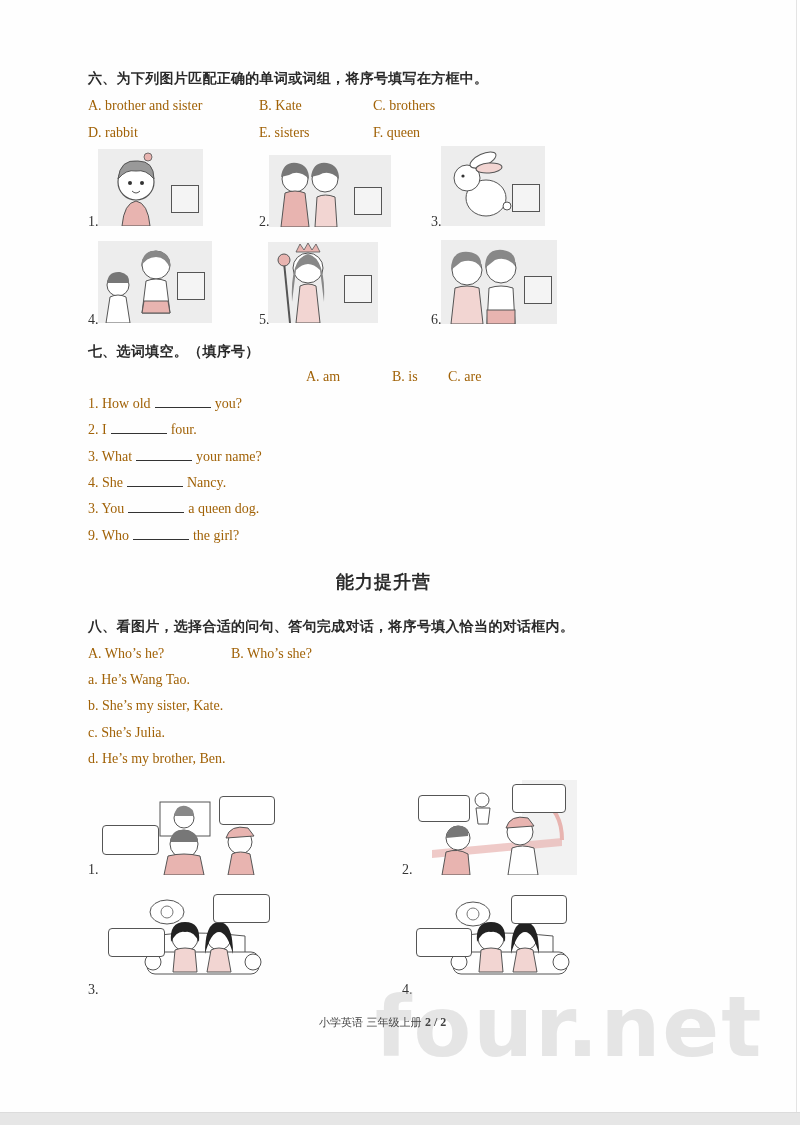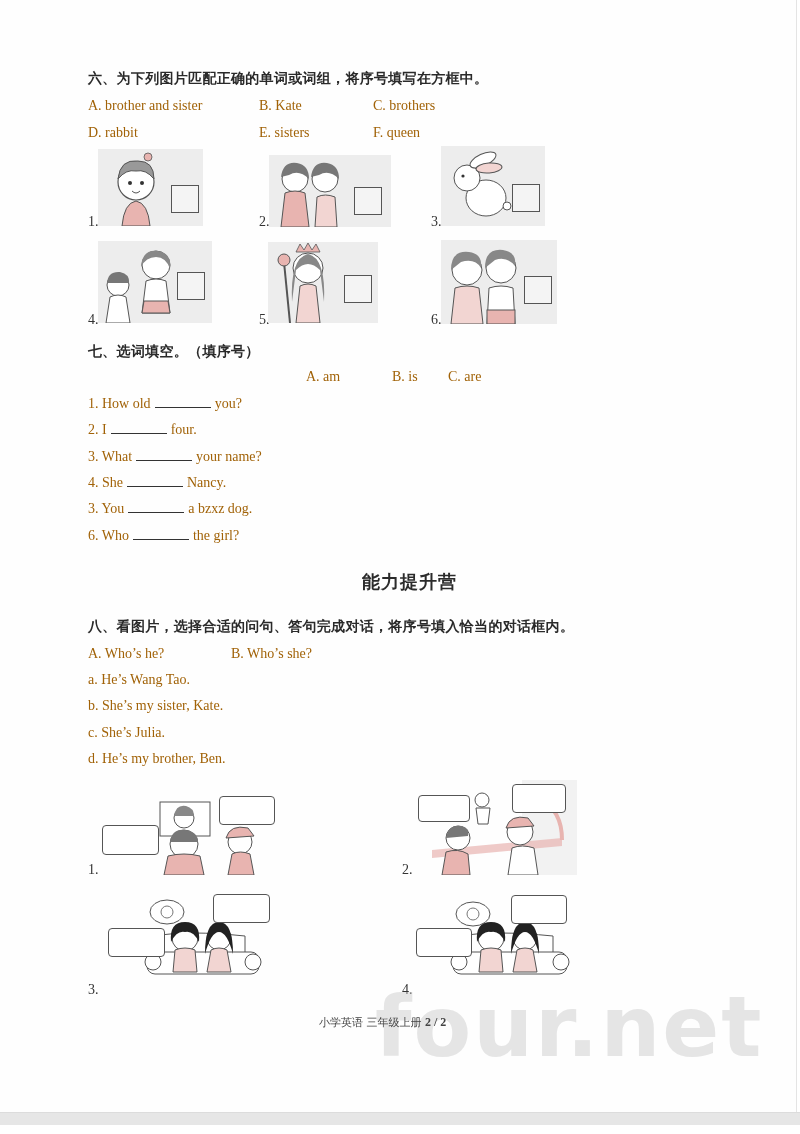--- a/index.html
+++ b/index.html
@@ -153,27 +153,27 @@
   <div class="abs txt" style="left:88px; top:422px;">
     <span>2. I</span><span class="blank"></span><span>four.</span>
   </div>
   <div class="abs txt" style="left:88px; top:449px;">
     <span>3. What</span><span class="blank"></span><span>your name?</span>
   </div>
   <div class="abs txt" style="left:88px; top:475px;">
     <span>4. She</span><span class="blank"></span><span>Nancy.</span>
   </div>
   <div class="abs txt" style="left:88px; top:501px;">
-    <span>3. You</span><span class="blank"></span><span>a bzxz dog.</span>
+    <span>3. You</span><span class="blank"></span><span>a queen dog.</span>
   </div>
   <div class="abs txt" style="left:88px; top:528px;">
-    <span>6. Who</span><span class="blank"></span><span>the girl?</span>
-  </div>
-
-  <div class="abs section-heading" style="left:362px; top:570px;">能力提升营</div>
+    <span>9. Who</span><span class="blank"></span><span>the girl?</span>
+  </div>
+
+  <div class="abs section-heading" style="left:336px; top:570px;">能力提升营</div>
 
   <div class="abs cn-title" style="left:88px; top:618px;">八、看图片，选择合适的问句、答句完成对话，将序号填入恰当的对话框内。</div>
   <div class="abs txt" style="left:88px; top:646px;">A. Who’s he?</div>
   <div class="abs txt" style="left:231px; top:646px;">B. Who’s she?</div>
   <div class="abs txt" style="left:88px; top:672px;">a. He’s Wang Tao.</div>
   <div class="abs txt" style="left:88px; top:698px;">b. She’s my sister, Kate.</div>
   <div class="abs txt" style="left:88px; top:725px;">c. She’s Julia.</div>
   <div class="abs txt" style="left:88px; top:751px;">d. He’s my brother, Ben.</div>
 
   <div class="num" style="left:88px; top:862px;">1.</div>

